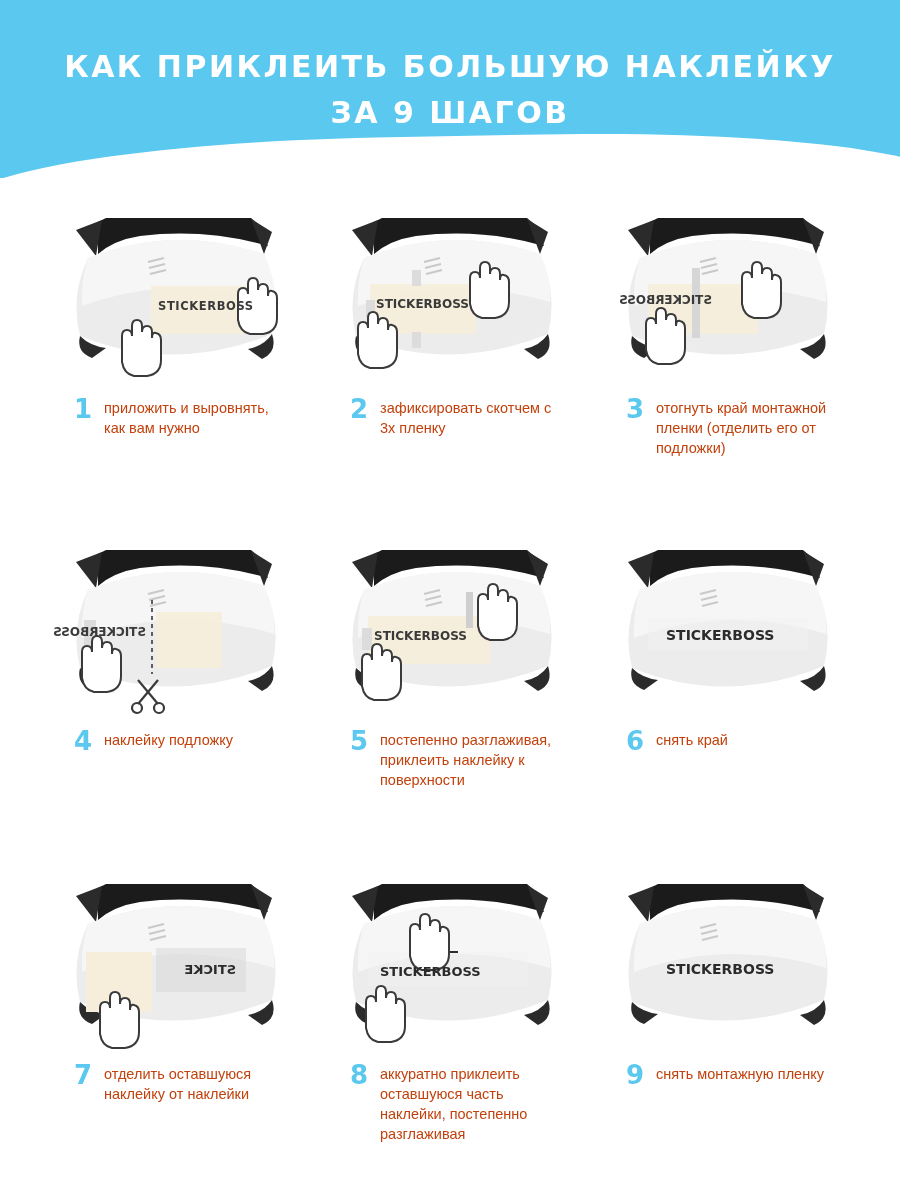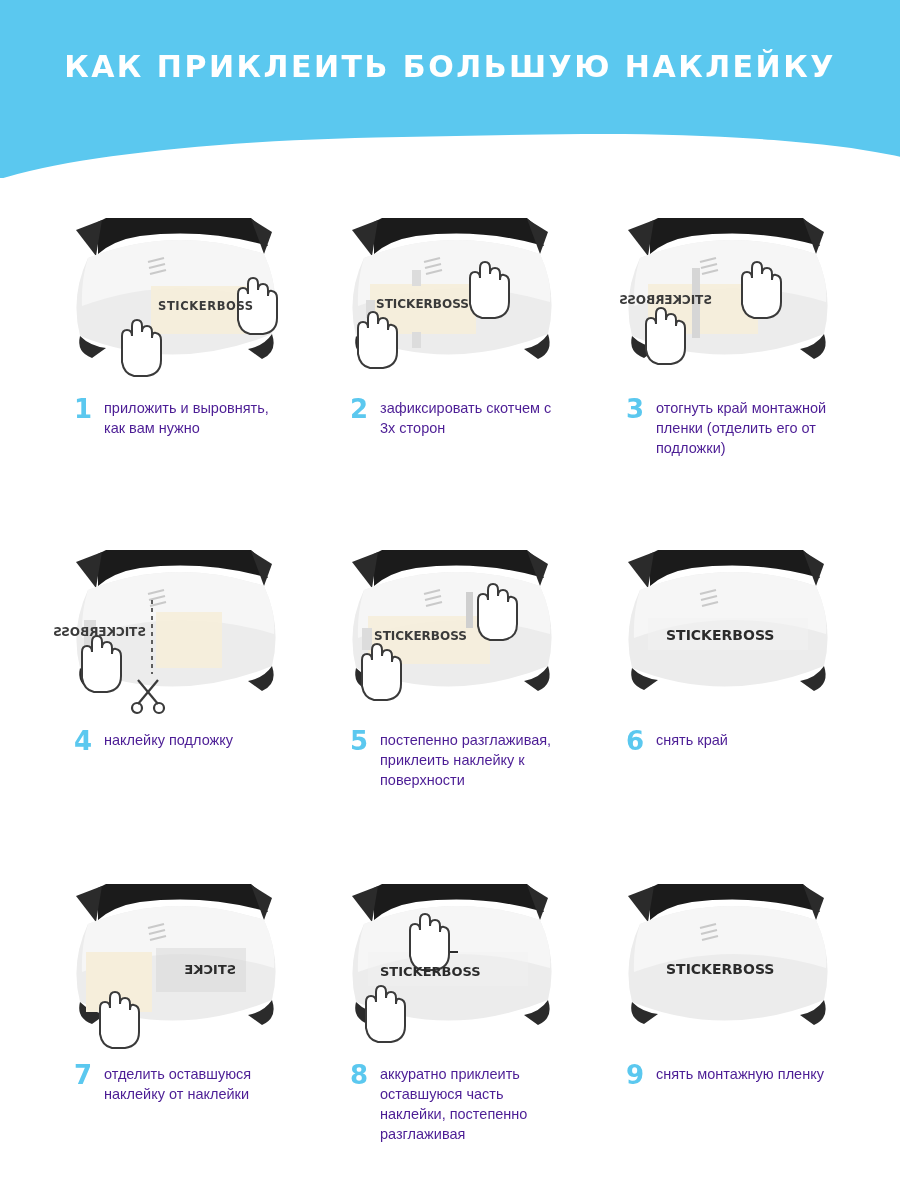--- a/index.html
+++ b/index.html
@@ -125,21 +125,21 @@
     font-size: 26px;
     color: #5bc8ef;
     width: 30px;
     flex: 0 0 30px;
     line-height: 22px;
   }
   .step-text {
     font-family: "Liberation Sans", sans-serif;
     font-size: 14.5px;
     line-height: 20px;
-    color: #4c1d95;
+    color: #c2410c;
     max-width: 185px;
   }
   .row2 .caption, .row3 .caption { }
 
   
   .sticker-text {
     font-family: "DejaVu Sans", sans-serif;
     font-weight: bold;
     font-size: 11.5px;
     letter-spacing: 0.6px;
@@ -148,20 +148,21 @@
   }
 </style>
 </head>
 <body>
 
 <div class="page">
 
   <div class="header">
     <div class="header-inner">
       <div class="header-title">КАК ПРИКЛЕИТЬ БОЛЬШУЮ НАКЛЕЙКУ</div>
+      <div class="header-title-2">ЗА 9 ШАГОВ</div>
     </div>
     <div class="swoosh"></div>
     <div class="swoosh2"></div>
   </div>
 
   <div class="grid">
 
     <div class="row row1">
 
       <div class="cell">
@@ -225,21 +226,21 @@
               <path d="M6 40 L6 18 Q6 12 11 12 Q16 12 16 18 L16 8 Q16 2 21 2 Q26 2 26 8 L26 14 Q26 8 31 8 Q36 8 36 14 L36 20 Q36 14 40 15 Q45 16 45 22 L45 42 Q45 56 31 58 L18 58 Q8 56 6 44 Z" fill="#ffffff" stroke="#3a3a3a" stroke-width="2"></path>
             </g>
             <g transform="translate(40,108)">
               <path d="M6 40 L6 18 Q6 12 11 12 Q16 12 16 18 L16 8 Q16 2 21 2 Q26 2 26 8 L26 14 Q26 8 31 8 Q36 8 36 14 L36 20 Q36 14 40 15 Q45 16 45 22 L45 42 Q45 56 31 58 L18 58 Q8 56 6 44 Z" fill="#ffffff" stroke="#3a3a3a" stroke-width="2"></path>
             </g>
             <text x="64" y="106" font-family="DejaVu Sans, sans-serif" font-weight="bold" font-size="12" fill="#3a3a3a">STICKERBOSS</text>
           </svg>
         </div>
         <div class="caption">
           <div class="step-num">2</div>
-          <div class="step-text">зафиксировать скотчем с 3х сторон</div>
+          <div class="step-text">зафиксировать скотчем с 3х пленку</div>
         </div>
       </div>
 
       <div class="cell">
         <div class="illus-wrap">
           <svg class="car" viewBox="0 0 276 186">
             <path d="M62 20 L70 16 L215 16 L222 22 L232 44 Q170 26 104 34 Q78 38 62 52 Z" fill="#1b1b1b"></path>
             <path d="M40 28 L66 18 L60 54 Z" fill="#2b2b2b"></path>
             <path d="M236 30 L215 17 L228 52 Z" fill="#2b2b2b"></path>
             <path d="M52 56 Q138 22 228 52 Q246 92 236 132 Q138 172 44 134 Q34 94 52 56 Z" fill="#ececec"></path>

